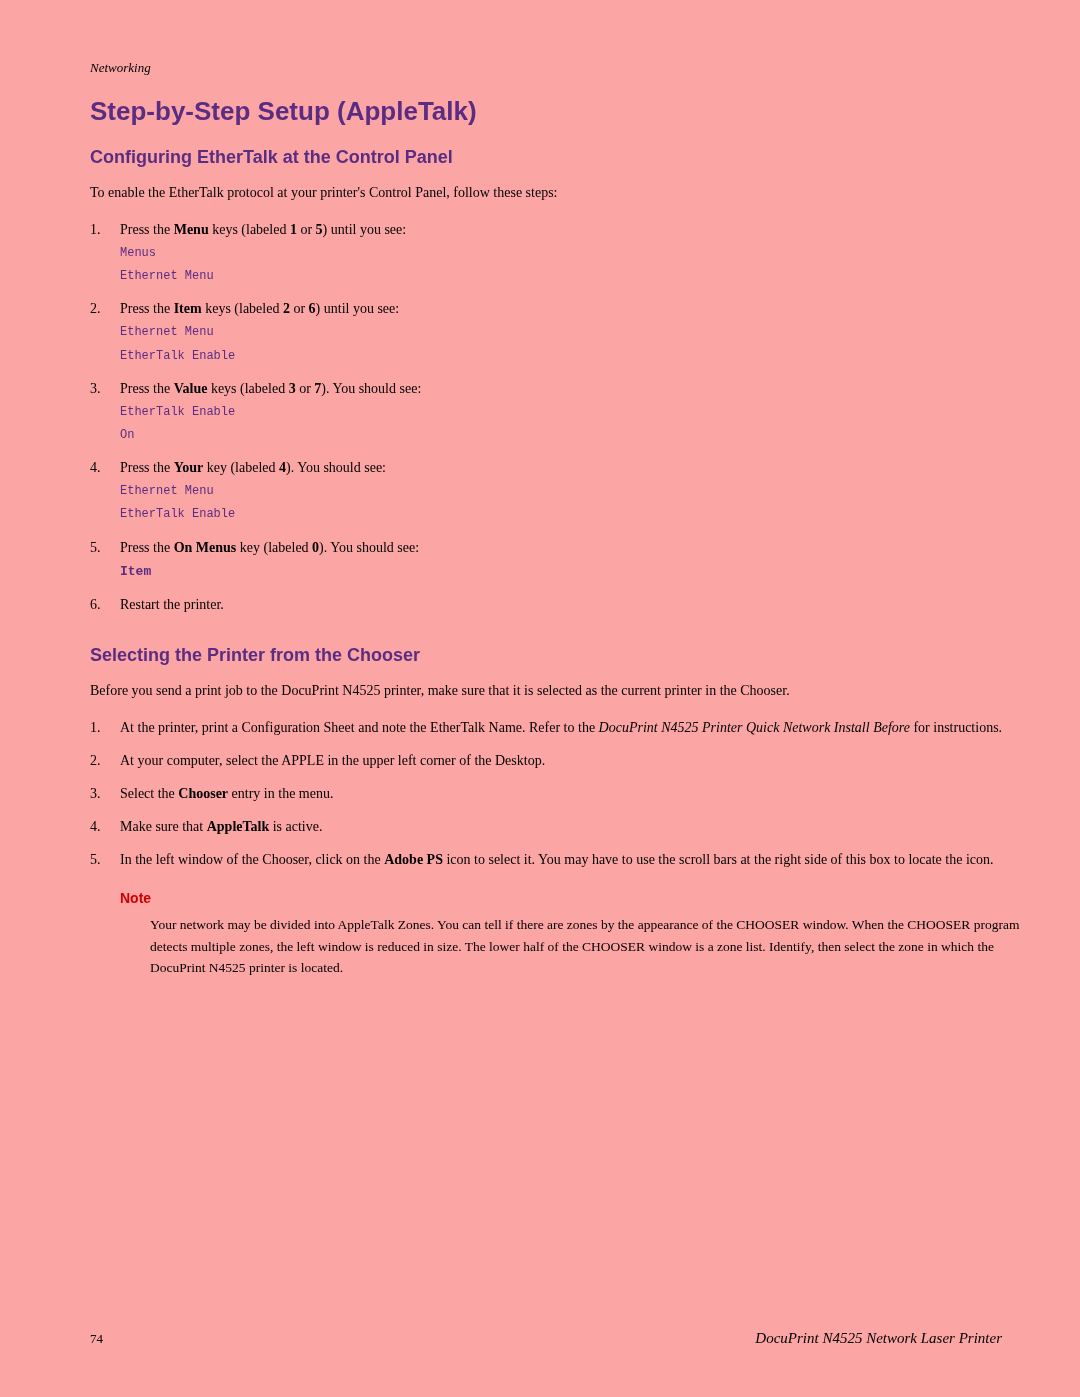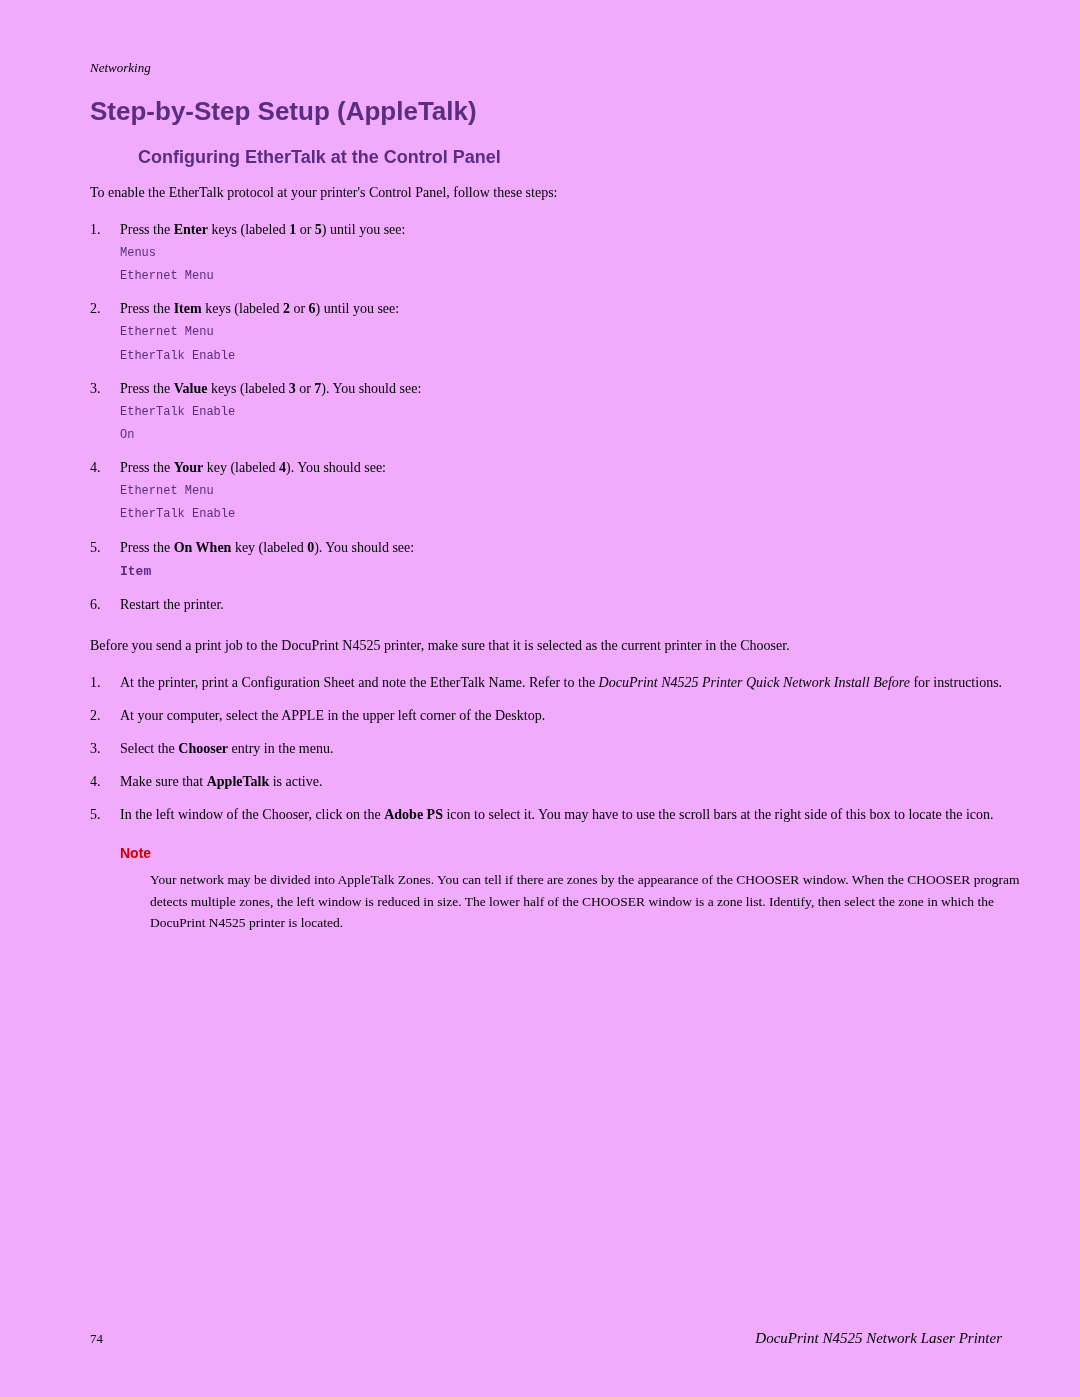--- a/index.html
+++ b/index.html
@@ -14,21 +14,21 @@
       font-size: 14px;
       color: #000000;
       width: 1080px;
       min-height: 1397px;
       position: relative;
     }
 
     .page {
       width: 1080px;
       min-height: 1397px;
-      background: #f0abfc;
+      background: #fca5a5;
       padding: 60px 48px 80px 90px;
       position: relative;
     }
 
     .header-section {
       margin-bottom: 10px;
     }
 
     .networking-label {
       font-style: italic;
@@ -45,21 +45,20 @@
       margin-bottom: 20px;
       border-bottom: none;
     }
 
     .section-title {
       font-family: Arial, Helvetica, sans-serif;
       font-size: 18px;
       font-weight: bold;
       color: #5a2d82;
       margin-bottom: 14px;
-      margin-left: 48px;
     }
 
     .intro-text {
       font-size: 14px;
       margin-bottom: 16px;
       line-height: 1.5;
     }
 
     .steps-list {
       list-style: none;
@@ -163,21 +162,21 @@
   <h1 class="page-title">Step-by-Step Setup (AppleTalk)</h1>
 
   <h2 class="section-title">Configuring EtherTalk at the Control Panel</h2>
 
   <p class="intro-text">To enable the EtherTalk protocol at your printer's Control Panel, follow these steps:</p>
 
   <ol class="steps-list">
 
     <li>
       <span class="step-number">1.</span>
-      Press the <span class="bold-text">Enter</span> keys (labeled <span class="bold-text">1</span> or <span class="bold-text">5</span>) until you see:
+      Press the <span class="bold-text">Menu</span> keys (labeled <span class="bold-text">1</span> or <span class="bold-text">5</span>) until you see:
       <span class="code-block">Menus</span>
       <span class="code-block">Ethernet Menu</span>
     </li>
 
     <li>
       <span class="step-number">2.</span>
       Press the <span class="bold-text">Item</span> keys (labeled <span class="bold-text">2</span> or <span class="bold-text">6</span>) until you see:
       <span class="code-block">Ethernet Menu</span>
       <span class="code-block">EtherTalk Enable</span>
     </li>
@@ -191,30 +190,31 @@
 
     <li>
       <span class="step-number">4.</span>
       Press the <span class="bold-text">Your</span> key (labeled <span class="bold-text">4</span>). You should see:
       <span class="code-block">Ethernet Menu</span>
       <span class="code-block">EtherTalk Enable</span>
     </li>
 
     <li>
       <span class="step-number">5.</span>
-      Press the <span class="bold-text">On When</span> key (labeled <span class="bold-text">0</span>). You should see:
+      Press the <span class="bold-text">On Menus</span> key (labeled <span class="bold-text">0</span>). You should see:
       <span class="code-block ready-code">Item</span>
     </li>
 
     <li>
       <span class="step-number">6.</span>
       Restart the printer.
     </li>
   </ol>
 
+  <h2 class="section-title section-gap">Selecting the Printer from the Chooser</h2>
 
   <p class="intro-text">Before you send a print job to the DocuPrint N4525 printer, make sure that it is selected as the current printer in the Chooser.</p>
 
   <ol class="steps-list">
 
     <li>
       <span class="step-number">1.</span>
       At the printer, print a Configuration Sheet and note the EtherTalk Name. Refer to the <span class="italic-text">DocuPrint N4525 Printer Quick Network Install Before</span> for instructions.
     </li>
 

